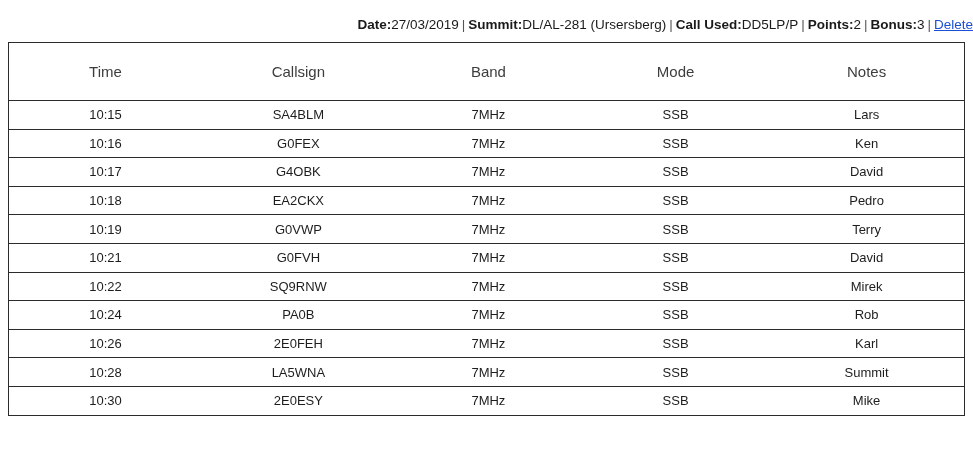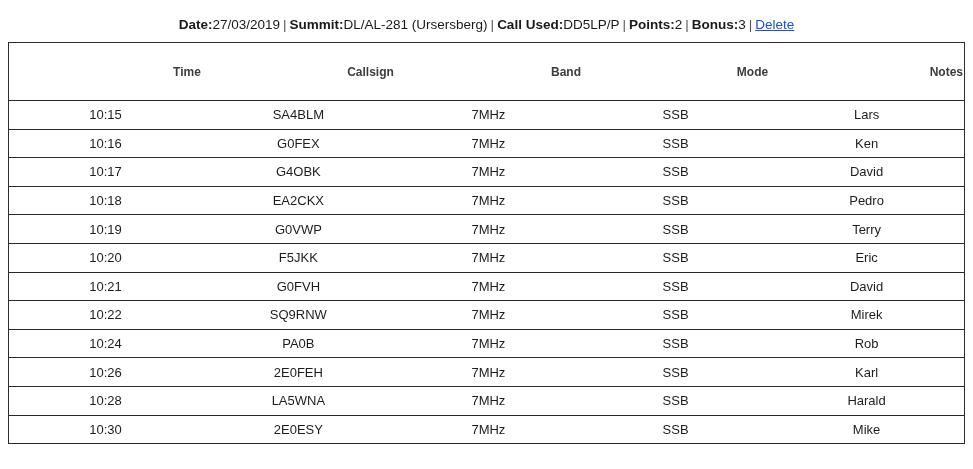--- a/index.html
+++ b/index.html
@@ -14,21 +14,21 @@
     color: #222222;
     overflow: hidden;
   }
   .page {
     width: 973px;
     height: 469px;
     position: relative;
     box-sizing: border-box;
   }
   .header-line {
-    text-align: center;
+    text-align: right;
     font-size: 13.5px;
     padding-top: 17px;
     padding-bottom: 10px;
     color: #1a1a1a;
     white-space: nowrap;
   }
   .header-line .lbl {
     font-weight: bold;
   }
   .header-line .sep {
@@ -44,26 +44,26 @@
     margin: 0 8px;
     border: 1px solid #2b2b2b;
     box-sizing: border-box;
   }
   table.log {
     width: 100%;
     border-collapse: collapse;
     table-layout: fixed;
   }
   table.log thead th {
-    font-weight: bold;
-    font-size: 12px;
+    font-weight: normal;
+    font-size: 15px;
     color: #3d3d3d;
     height: 55px;
     vertical-align: middle;
-    text-align: right;
+    text-align: center;
     border-bottom: 1px solid #2b2b2b;
   }
   table.log tbody td {
     font-size: 13px;
     color: #1d1d1d;
     height: 25.6px;
     text-align: center;
     vertical-align: middle;
     border-bottom: 1px solid #2b2b2b;
   }
@@ -133,27 +133,20 @@
             <td>Pedro</td>
           </tr>
           <tr>
             <td>10:19</td>
             <td>G0VWP</td>
             <td>7MHz</td>
             <td>SSB</td>
             <td>Terry</td>
           </tr>
           <tr>
-            <td>10:20</td>
-            <td>F5JKK</td>
-            <td>7MHz</td>
-            <td>SSB</td>
-            <td>Eric</td>
-          </tr>
-          <tr>
             <td>10:21</td>
             <td>G0FVH</td>
             <td>7MHz</td>
             <td>SSB</td>
             <td>David</td>
           </tr>
           <tr>
             <td>10:22</td>
             <td>SQ9RNW</td>
             <td>7MHz</td>
@@ -172,21 +165,21 @@
             <td>2E0FEH</td>
             <td>7MHz</td>
             <td>SSB</td>
             <td>Karl</td>
           </tr>
           <tr>
             <td>10:28</td>
             <td>LA5WNA</td>
             <td>7MHz</td>
             <td>SSB</td>
-            <td>Harald</td>
+            <td>Summit</td>
           </tr>
           <tr>
             <td>10:30</td>
             <td>2E0ESY</td>
             <td>7MHz</td>
             <td>SSB</td>
             <td>Mike</td>
           </tr>
         </tbody>
     </table>

